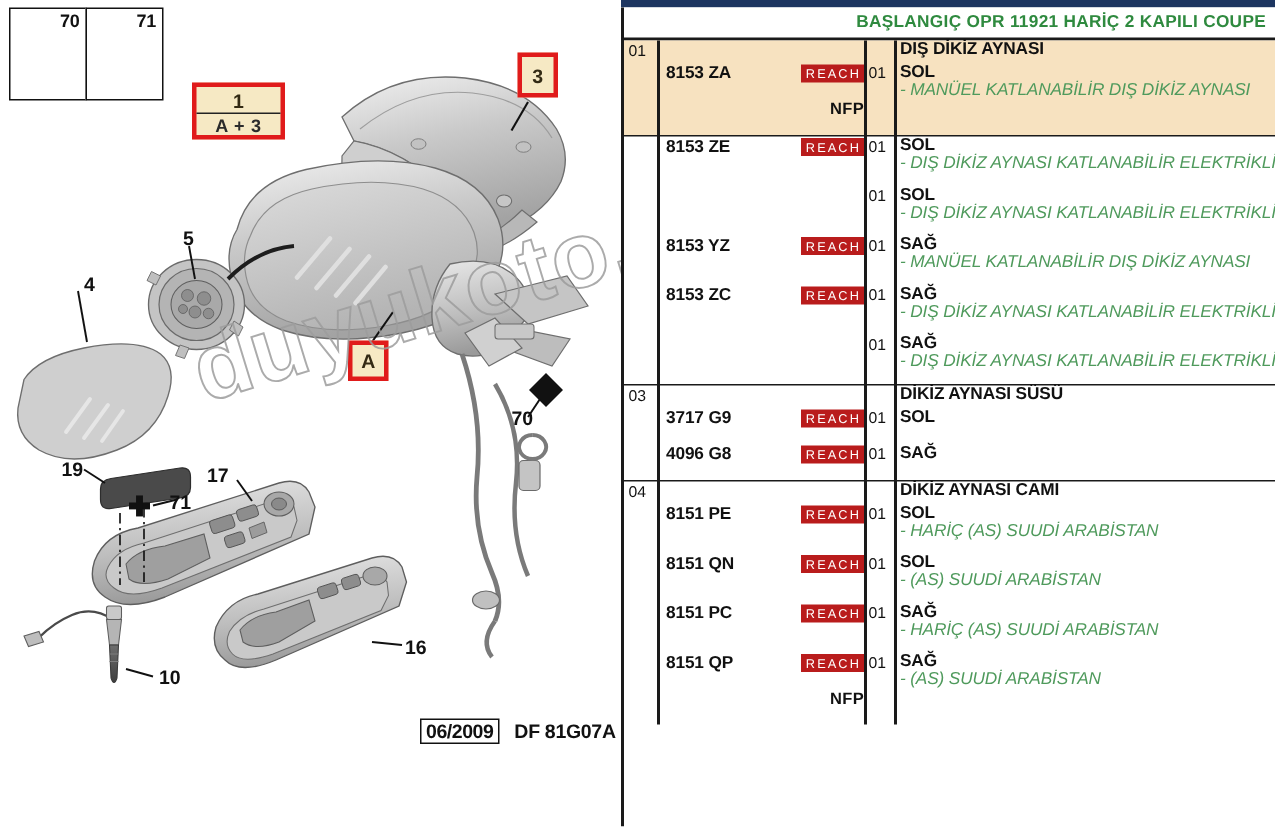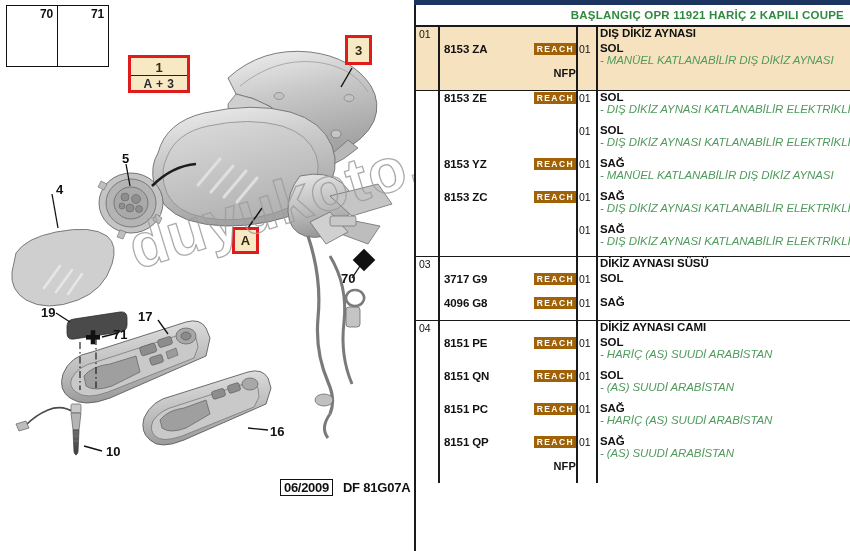--- a/index.html
+++ b/index.html
@@ -200,24 +200,24 @@
     padding-left: 4px; padding-top: 0px;
     font-size: 11.5px; color: #111;
   }
   .c-desc .main { font-weight: bold; letter-spacing: -0.1px; }
   .c-desc .sub {
     font-style: italic; font-weight: normal;
     color: #4f9a5c; letter-spacing: -0.1px;
     white-space: nowrap;
   }
   .badge {
-    background: #a16207;
+    background: #b91c1c;
     color: #fff;
     font-size: 8.5px;
-    font-weight: bold;
+    font-weight: normal;
     letter-spacing: 1.4px;
     padding: 1px 2px 1px 3px;
     line-height: 10px;
     display: inline-block;
   }
   .nfp {
     font-size: 11px; font-weight: bold; color: #111;
     letter-spacing: .2px;
   }
   .spacer { height: 9px; }

